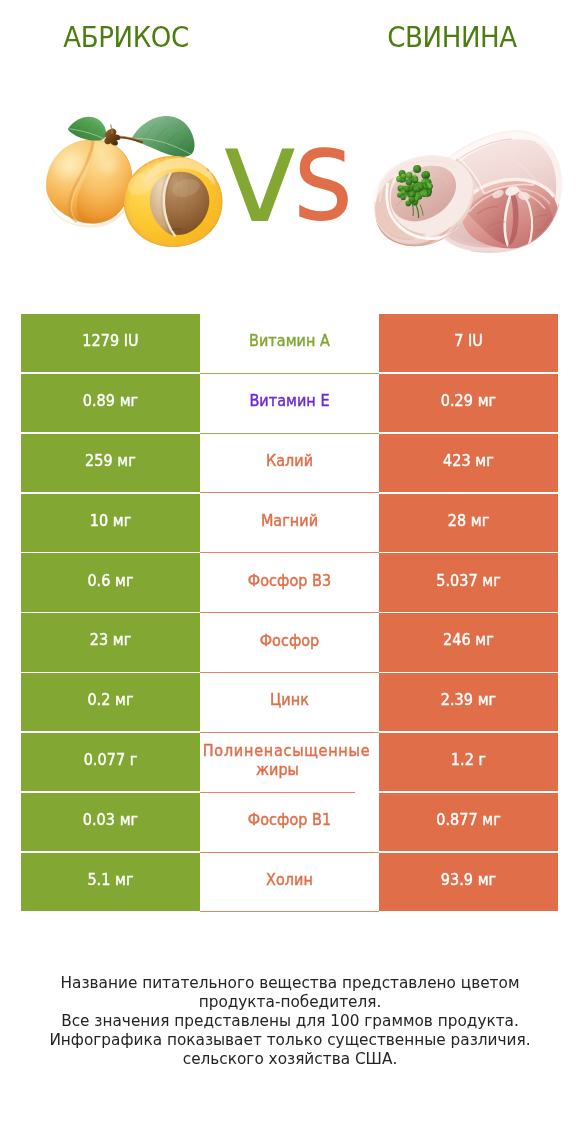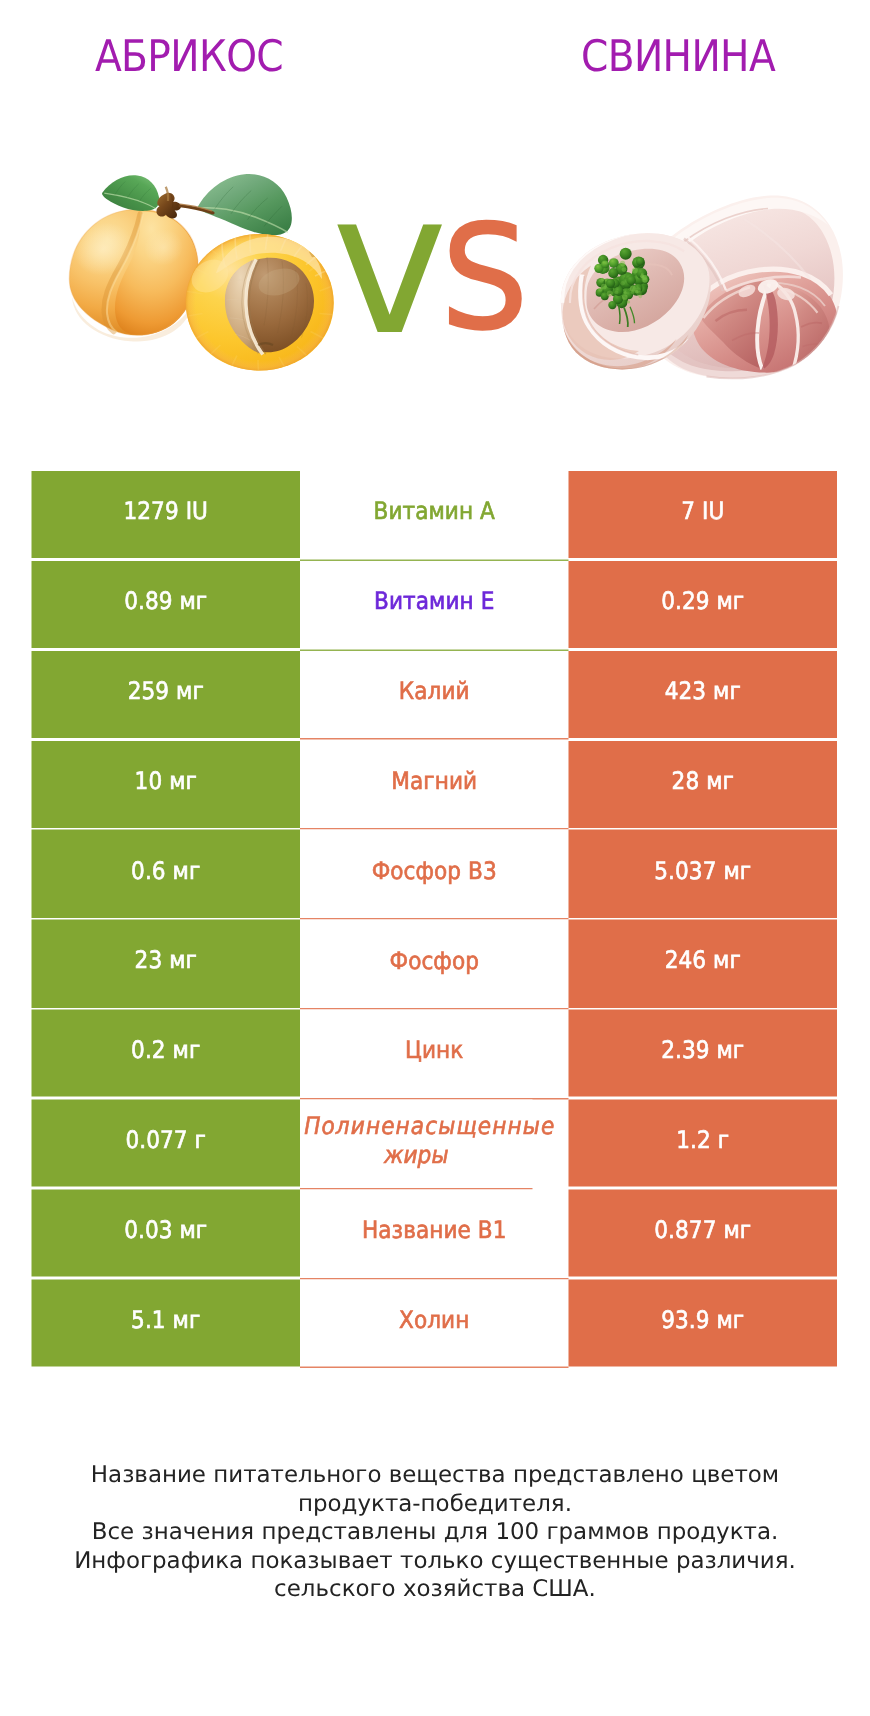--- a/index.html
+++ b/index.html
@@ -4,21 +4,21 @@
 <title>Абрикос vs Свинина</title>
 <style>
   html,body{margin:0;padding:0;}
   body{
     width:580px;height:1144px;background:#fff;overflow:hidden;position:relative;
     font-family:"Liberation Sans",sans-serif;-webkit-font-smoothing:antialiased;
   }
   .page{position:absolute;inset:0;}
 
   
-  .title{position:absolute;top:20px;font-size:29px;font-weight:400;color:#a21caf;
+  .title{position:absolute;top:20px;font-size:29px;font-weight:400;color:#4d7c0f;
          letter-spacing:-0.4px;white-space:nowrap;text-align:center;
          font-family:"DejaVu Sans Condensed","DejaVu Sans",sans-serif;}
   #title-left{left:0;width:252px;}
   #title-right{left:326px;width:252px;}
 
   
   .hero{position:absolute;left:0;top:0;width:580px;height:290px;}
   #img-left{position:absolute;left:38px;top:110px;}
   #img-right{position:absolute;left:372px;top:126px;}
   .vs{position:absolute;left:210px;top:130px;width:160px;height:110px;}
@@ -33,21 +33,21 @@
         font-size:16px;font-weight:400;white-space:nowrap;
         line-height:1;padding-bottom:4px;letter-spacing:0.05px;
         -webkit-text-stroke:0.42px currentColor;
         font-family:"DejaVu Sans Condensed","DejaVu Sans",sans-serif;}
   .cell.left{left:0;width:179px;color:#fff;background:#82a732;}
   .cell.right{left:358px;width:179px;color:#fff;background:#e06e49;}
   .cell.mid{left:179px;width:179px;height:59.8px;background:#fff;text-align:center;
             line-height:19px;flex-direction:column;padding-bottom:5px;
             overflow:visible;}
   .cell.mid span{display:block;}
-  .cell.mid.wide{left:179px;width:155px;font-style:italic;}
+  .cell.mid.wide{left:179px;width:155px;}
   .cell.mid.wide span:first-child{position:relative;left:9px;letter-spacing:0.75px;}
 
   
   .footer{position:absolute;left:0;top:974px;width:580px;text-align:center;
           font-size:15.3px;line-height:19px;color:#232323;
           font-family:"DejaVu Sans",sans-serif;}
 </style>
 </head>
 <body>
 
@@ -562,21 +562,21 @@
       <div class="row" style="top: 418.95px;">
         <div class="cell mid wide" style="color:#e06e49;border-bottom:1px solid #e06e49d9">
           <span>Полиненасыщенные</span>
           <span>жиры</span>
         </div>
         <div class="cell left">0.077 г</div>
         <div class="cell right">1.2 г</div>
       </div>
       <div class="row" style="top: 478.8px;">
         <div class="cell mid" style="color:#e06e49;border-bottom:1px solid #e06e49d9">
-          <span>Название B1</span>
+          <span>Фосфор B1</span>
         </div>
         <div class="cell left">0.03 мг</div>
         <div class="cell right">0.877 мг</div>
       </div>
       <div class="row" style="top: 538.65px;">
         <div class="cell mid" style="color:#e06e49;border-bottom:1px solid #e06e49d9">
           <span>Холин</span>
         </div>
         <div class="cell left">5.1 мг</div>
         <div class="cell right">93.9 мг</div>

